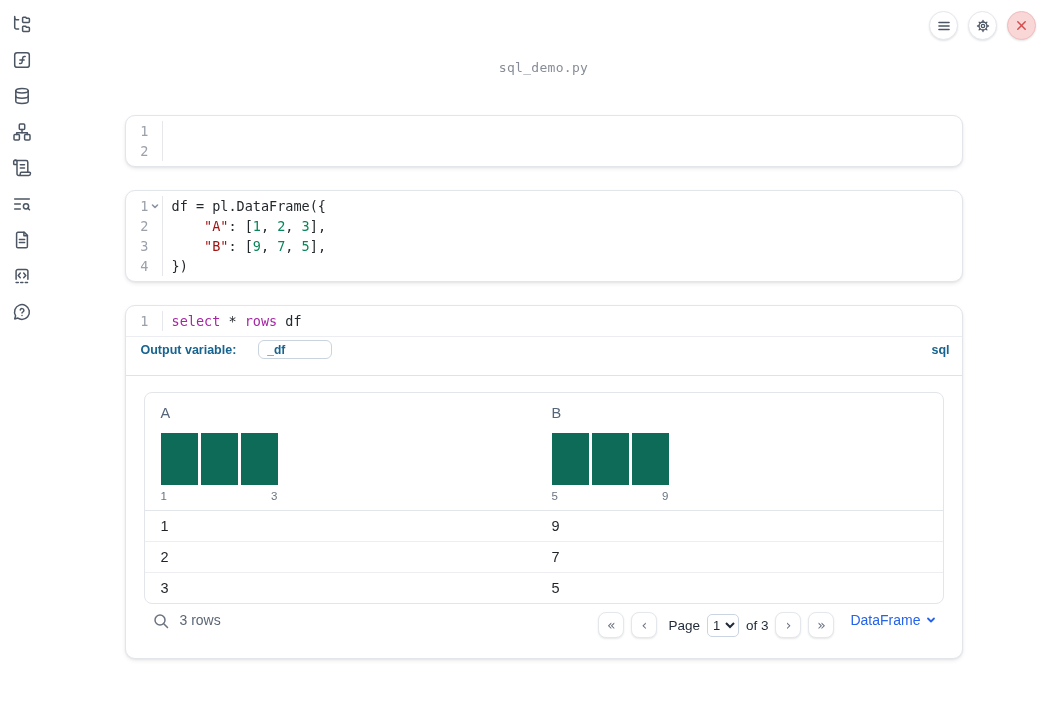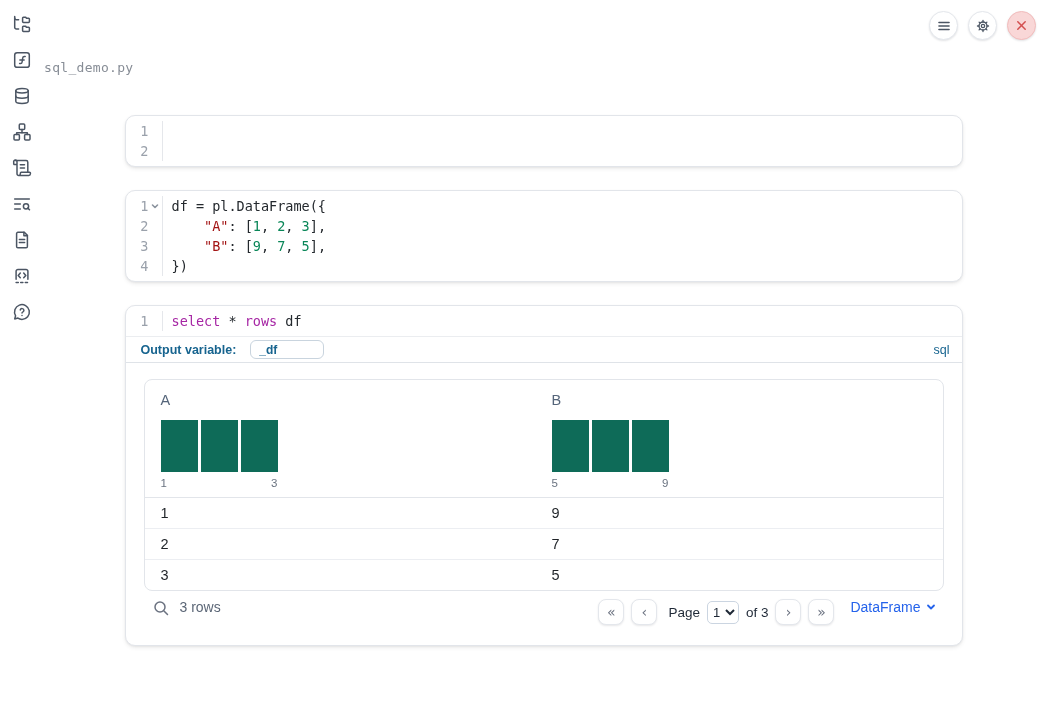--- a/index.html
+++ b/index.html
@@ -14,43 +14,43 @@
 
   
   .topbar{position:absolute;top:11px;right:7px;display:flex;gap:10px}
   .circle-btn{width:29px;height:29px;border-radius:50%;background:#fff;border:1px solid #e4e7ec;box-shadow:0 1px 2px rgba(16,24,40,.12);display:flex;align-items:center;justify-content:center;cursor:pointer}
   .circle-btn svg{stroke:#4b5563;fill:none;stroke-width:1.6;stroke-linecap:round;stroke-linejoin:round}
   .circle-btn.close{background:#f9d7d7;border-color:#f2bcbc}
   .circle-btn.close svg{stroke:#d34f4f}
 
   
   .notebook{position:absolute;left:44px;right:0;top:0;bottom:0}
-  .filename{margin-top:60px;font-family:"DejaVu Sans Mono",monospace;font-size:13px;color:#878d96;letter-spacing:.3px}
+  .filename{margin-top:60px;text-align:center;font-family:"DejaVu Sans Mono",monospace;font-size:13px;color:#878d96;letter-spacing:.3px}
 
   .cell{width:838px;margin:0 auto;background:#fff;border:1px solid #e2e5ea;border-radius:10px;box-shadow:0 1px 2px rgba(0,0,0,.05),0 2px 4px rgba(0,0,0,.07)}
   .cell.first{margin-top:40px}
   .cell.gap{margin-top:23px}
 
   .editor{padding:5px 10px 5px 0;font-family:"DejaVu Sans Mono",monospace;font-size:13.5px;line-height:20px;color:#24292e;cursor:text}
   .cm-line{display:flex;white-space:pre}
   .gnum{flex:none;width:23px;text-align:right;color:#9aa1ab}
   .gfold{flex:none;width:13px;display:flex;align-items:center;justify-content:center;color:#8b939e}
   .gfold svg{width:8px;height:8px;stroke:#8b939e;fill:none;stroke-width:1.6;stroke-linecap:round;stroke-linejoin:round}
   .gsep{flex:none;width:0;border-right:1px solid #e5e7eb}
   .ccode{padding-left:9px}
   .tok-kw{color:#a626a4}
   .tok-str{color:#a31515}
   .tok-num{color:#098658}
   .tok-pl{color:#24292e}
 
   
-  .sql-bar{display:flex;align-items:center;gap:14px;border-top:1px solid #ebedf0;border-bottom:1px solid #dfe3e8;padding:3px 12px 3px 15px;background:#fff}
+  .sql-bar{display:flex;align-items:center;gap:22px;border-top:1px solid #ebedf0;border-bottom:1px solid #dfe3e8;padding:3px 12px 16px 15px;background:#fff}
   .sql-bar .ov-label{font-size:12.5px;font-weight:bold;color:#17648f}
   .ov-input{width:74px;height:19px;border:1px solid #c9d4de;border-radius:6px;padding:0 8px;font-size:12px;font-weight:bold;color:#17648f;font-family:"Liberation Sans",sans-serif;background:#fff}
-  .sql-badge{margin-left:auto;font-size:12.5px;font-weight:normal;color:#17648f}
+  .sql-badge{margin-left:auto;font-size:12.5px;font-weight:bold;color:#17648f}
 
   .output-area{padding:16px 18px 10px}
   .table-card{border:1px solid #e2e5ea;border-radius:8px;overflow:hidden;background:#fff}
   .thead{display:grid;grid-template-columns:1fr 1fr;padding:12px 8px 6px;border-bottom:1px solid #e2e5ea}
   .hcol{padding:0}
   .hlabel{font-size:14.5px;color:#55657a;margin-bottom:12px}
   .hist{display:flex;gap:3px;height:52px;width:117px;align-items:flex-end;margin-left:8px}
   .bar{flex:1;background:#0e6b58}
   .haxis{display:flex;justify-content:space-between;width:117px;margin:5px 0 2px 8px;font-size:11.5px;color:#6a7380}
   .hlabel{padding-left:8px}

